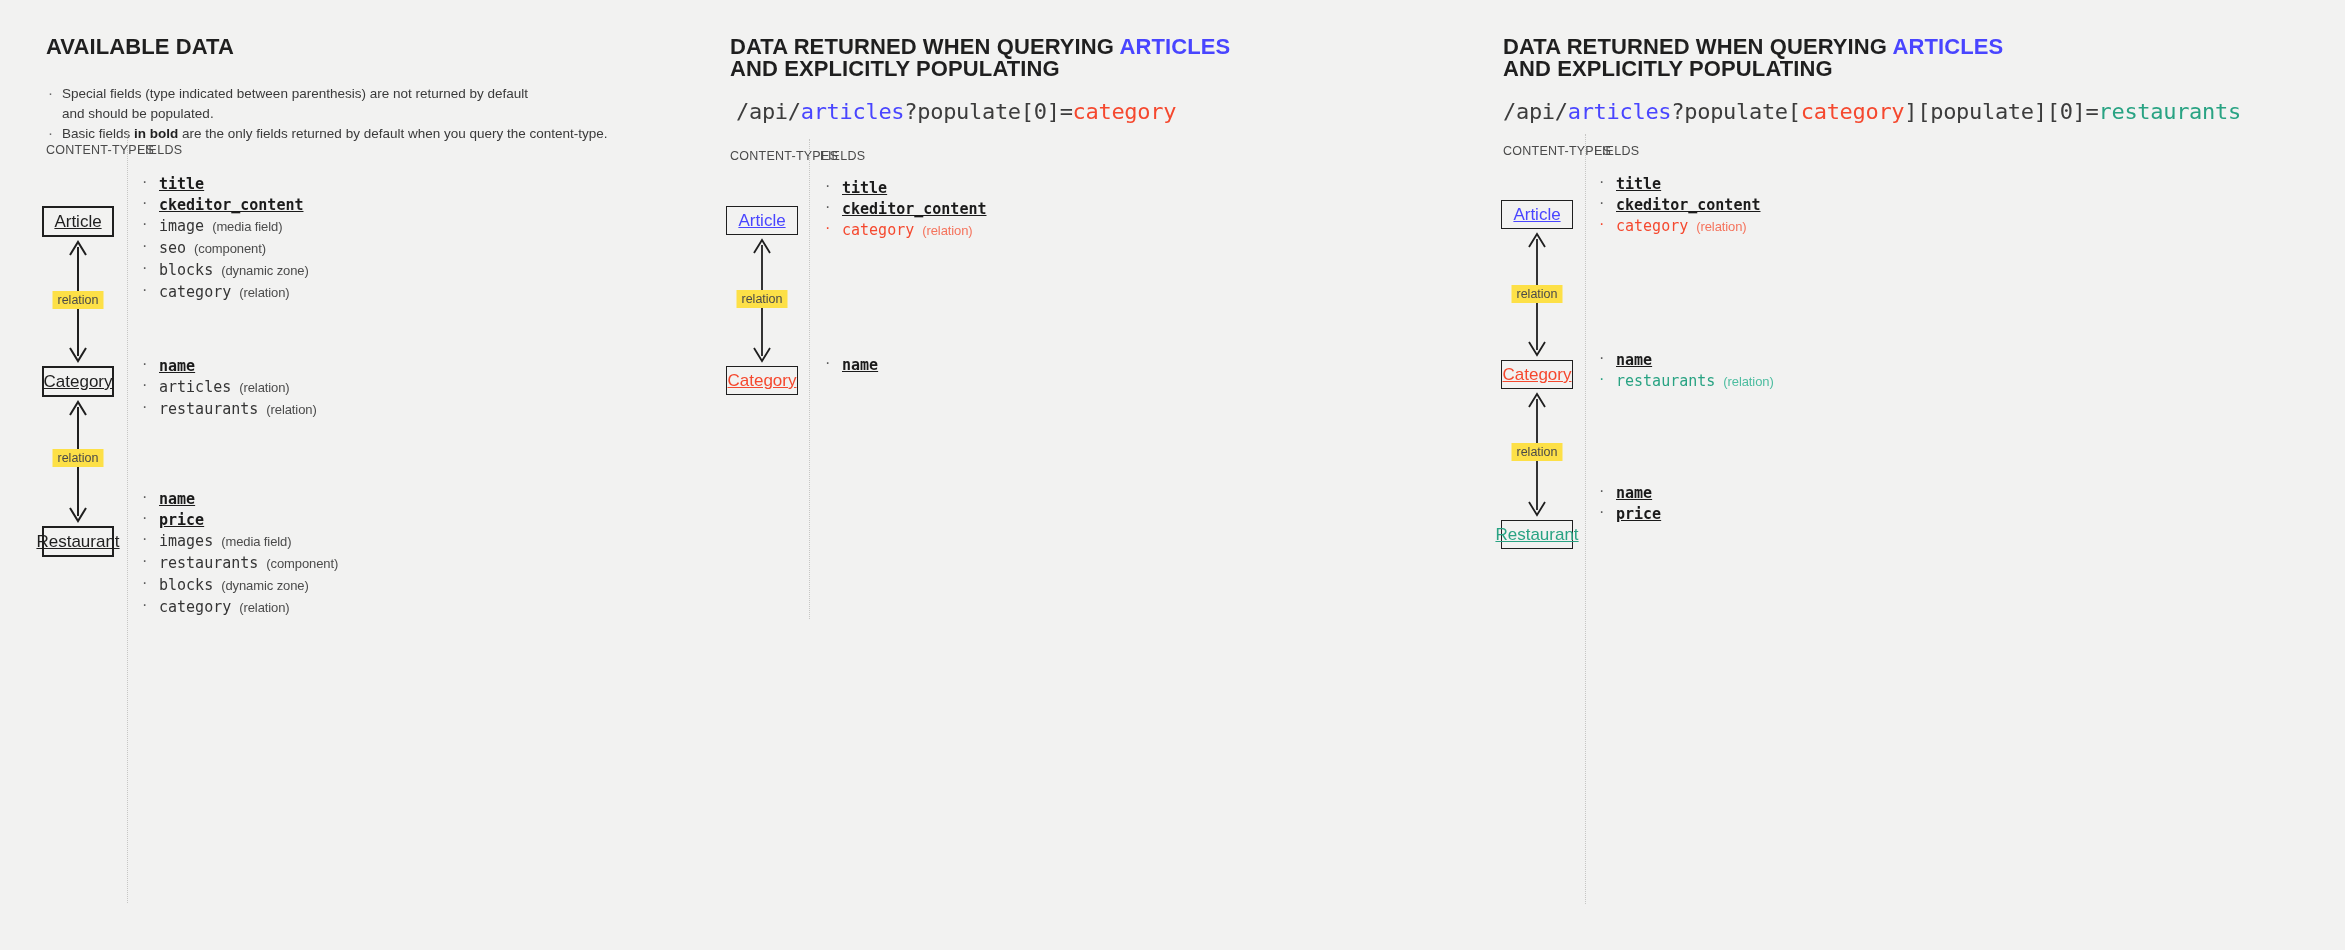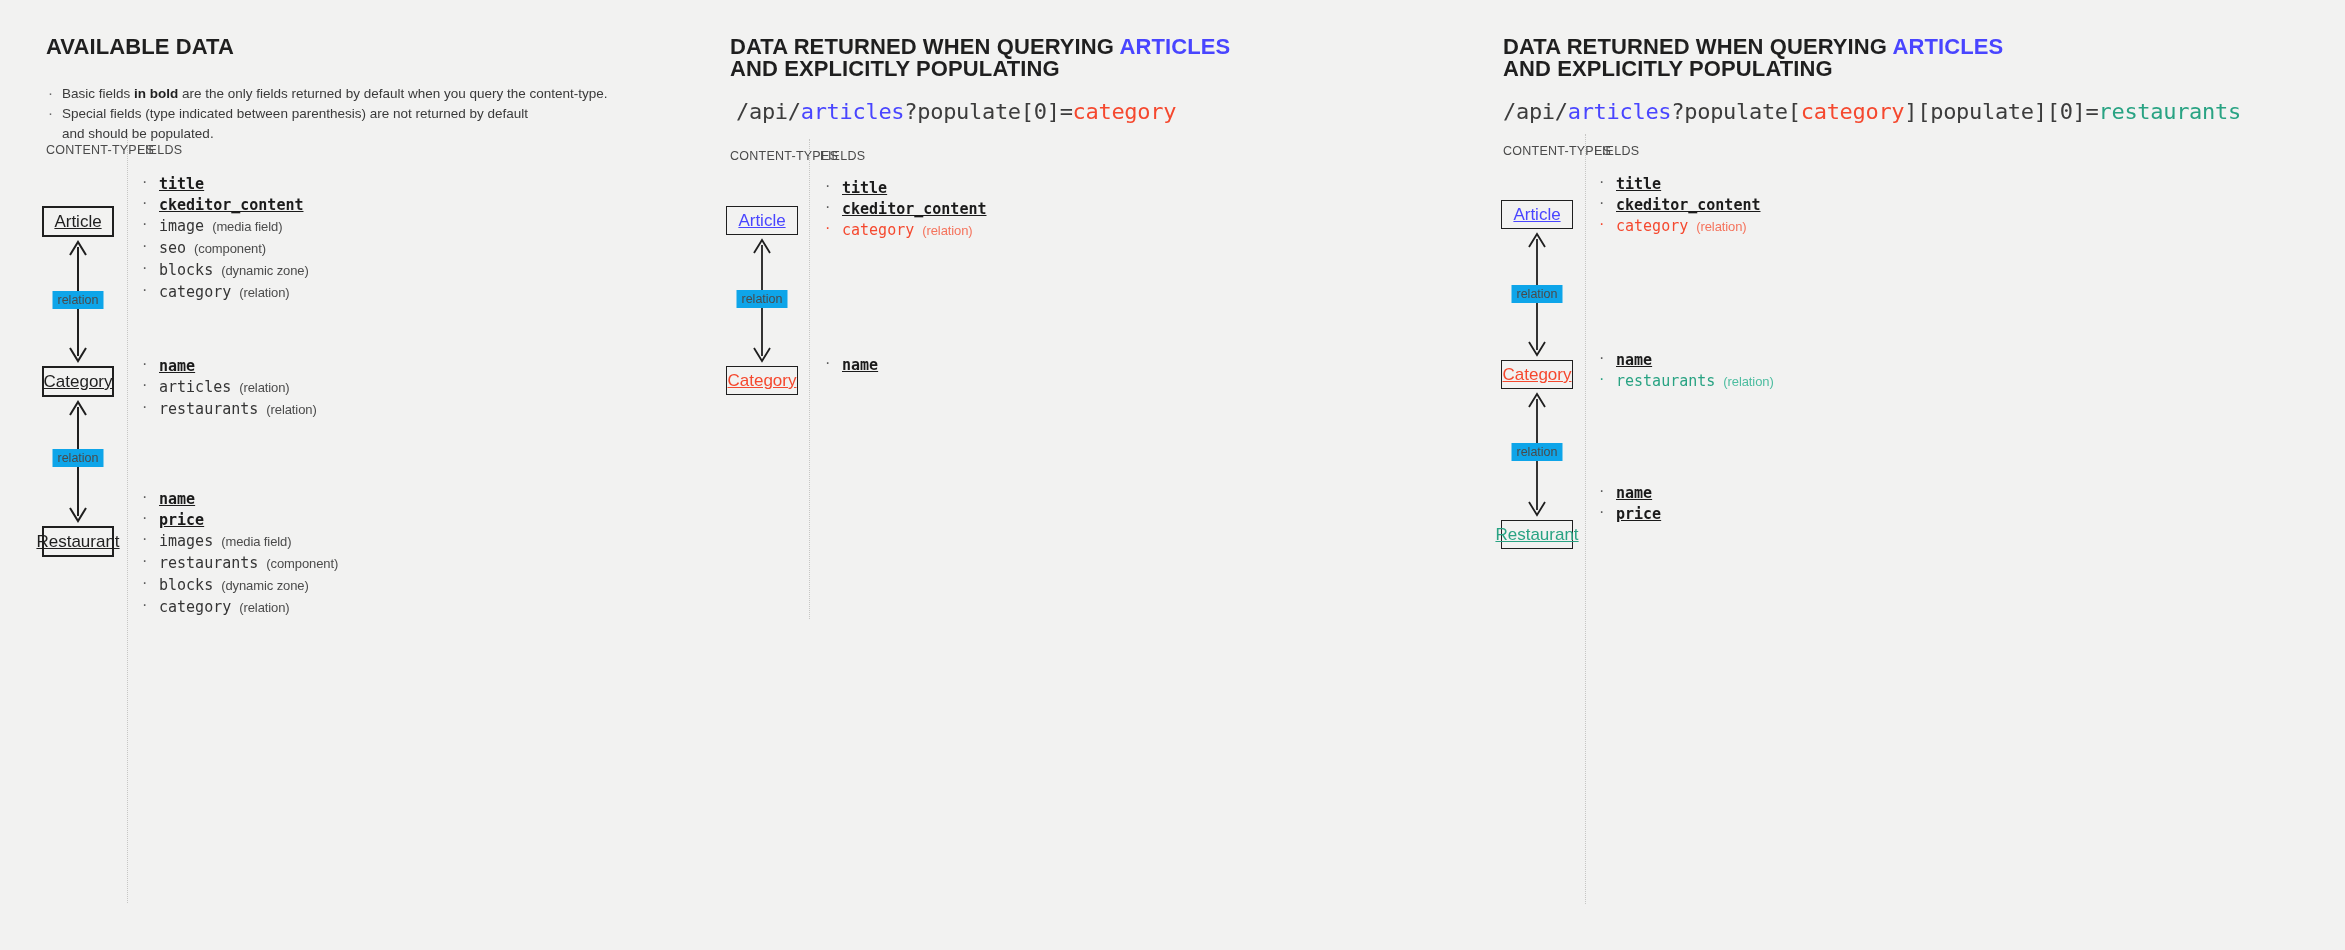--- a/index.html
+++ b/index.html
@@ -114,21 +114,21 @@
 
   
   .arrow {
     position: absolute;
   }
   .arrow svg { display: block; }
   .arrow-label {
     position: absolute;
     font-size: 12.5px;
     color: #4a4a4a;
-    background: #0ea5e9;
+    background: #fde047;
     padding: 2px 5px;
     white-space: nowrap;
     transform: translateX(-50%);
   }
 
   
   .fieldlist {
     position: absolute;
   }
   .fieldlist ul { margin: 0; padding: 0; list-style: none; }
@@ -169,25 +169,25 @@
 </head>
 <body>
 
 <div class="panel" id="panel-1">
 
   <div class="heading" style="left:46px; top:30px;">AVAILABLE DATA</div>
 
   <div class="subnote" style="left:46px; top:85px; width:620px;">
     <ul>
       <li>
-        <span>Basic fields </span><b>in bold</b><span> are the only fields returned by default when you query the content-type.</span>
+        <span>Special fields (type indicated between parenthesis) are not returned by default</span>
+        <div style="padding-top:2px;">and should be populated.</div>
       </li>
       <li>
-        <span>Special fields (type indicated between parenthesis) are not returned by default</span>
-        <div style="padding-top:2px;">and should be populated.</div>
+        <span>Basic fields </span><b>in bold</b><span> are the only fields returned by default when you query the content-type.</span>
       </li>
     </ul>
   </div>
 
   <div class="collabel" style="left:46px; top:143px;">CONTENT-TYPES</div>
   <div class="collabel" style="left:137px; top:143px;">FIELDS</div>
 
   <div class="divider" style="left:127px; top:133px; height:770px;"></div>
 
   <div class="entity" style="left:42px; top:206px; width:72px; height:31px;">Article</div>

